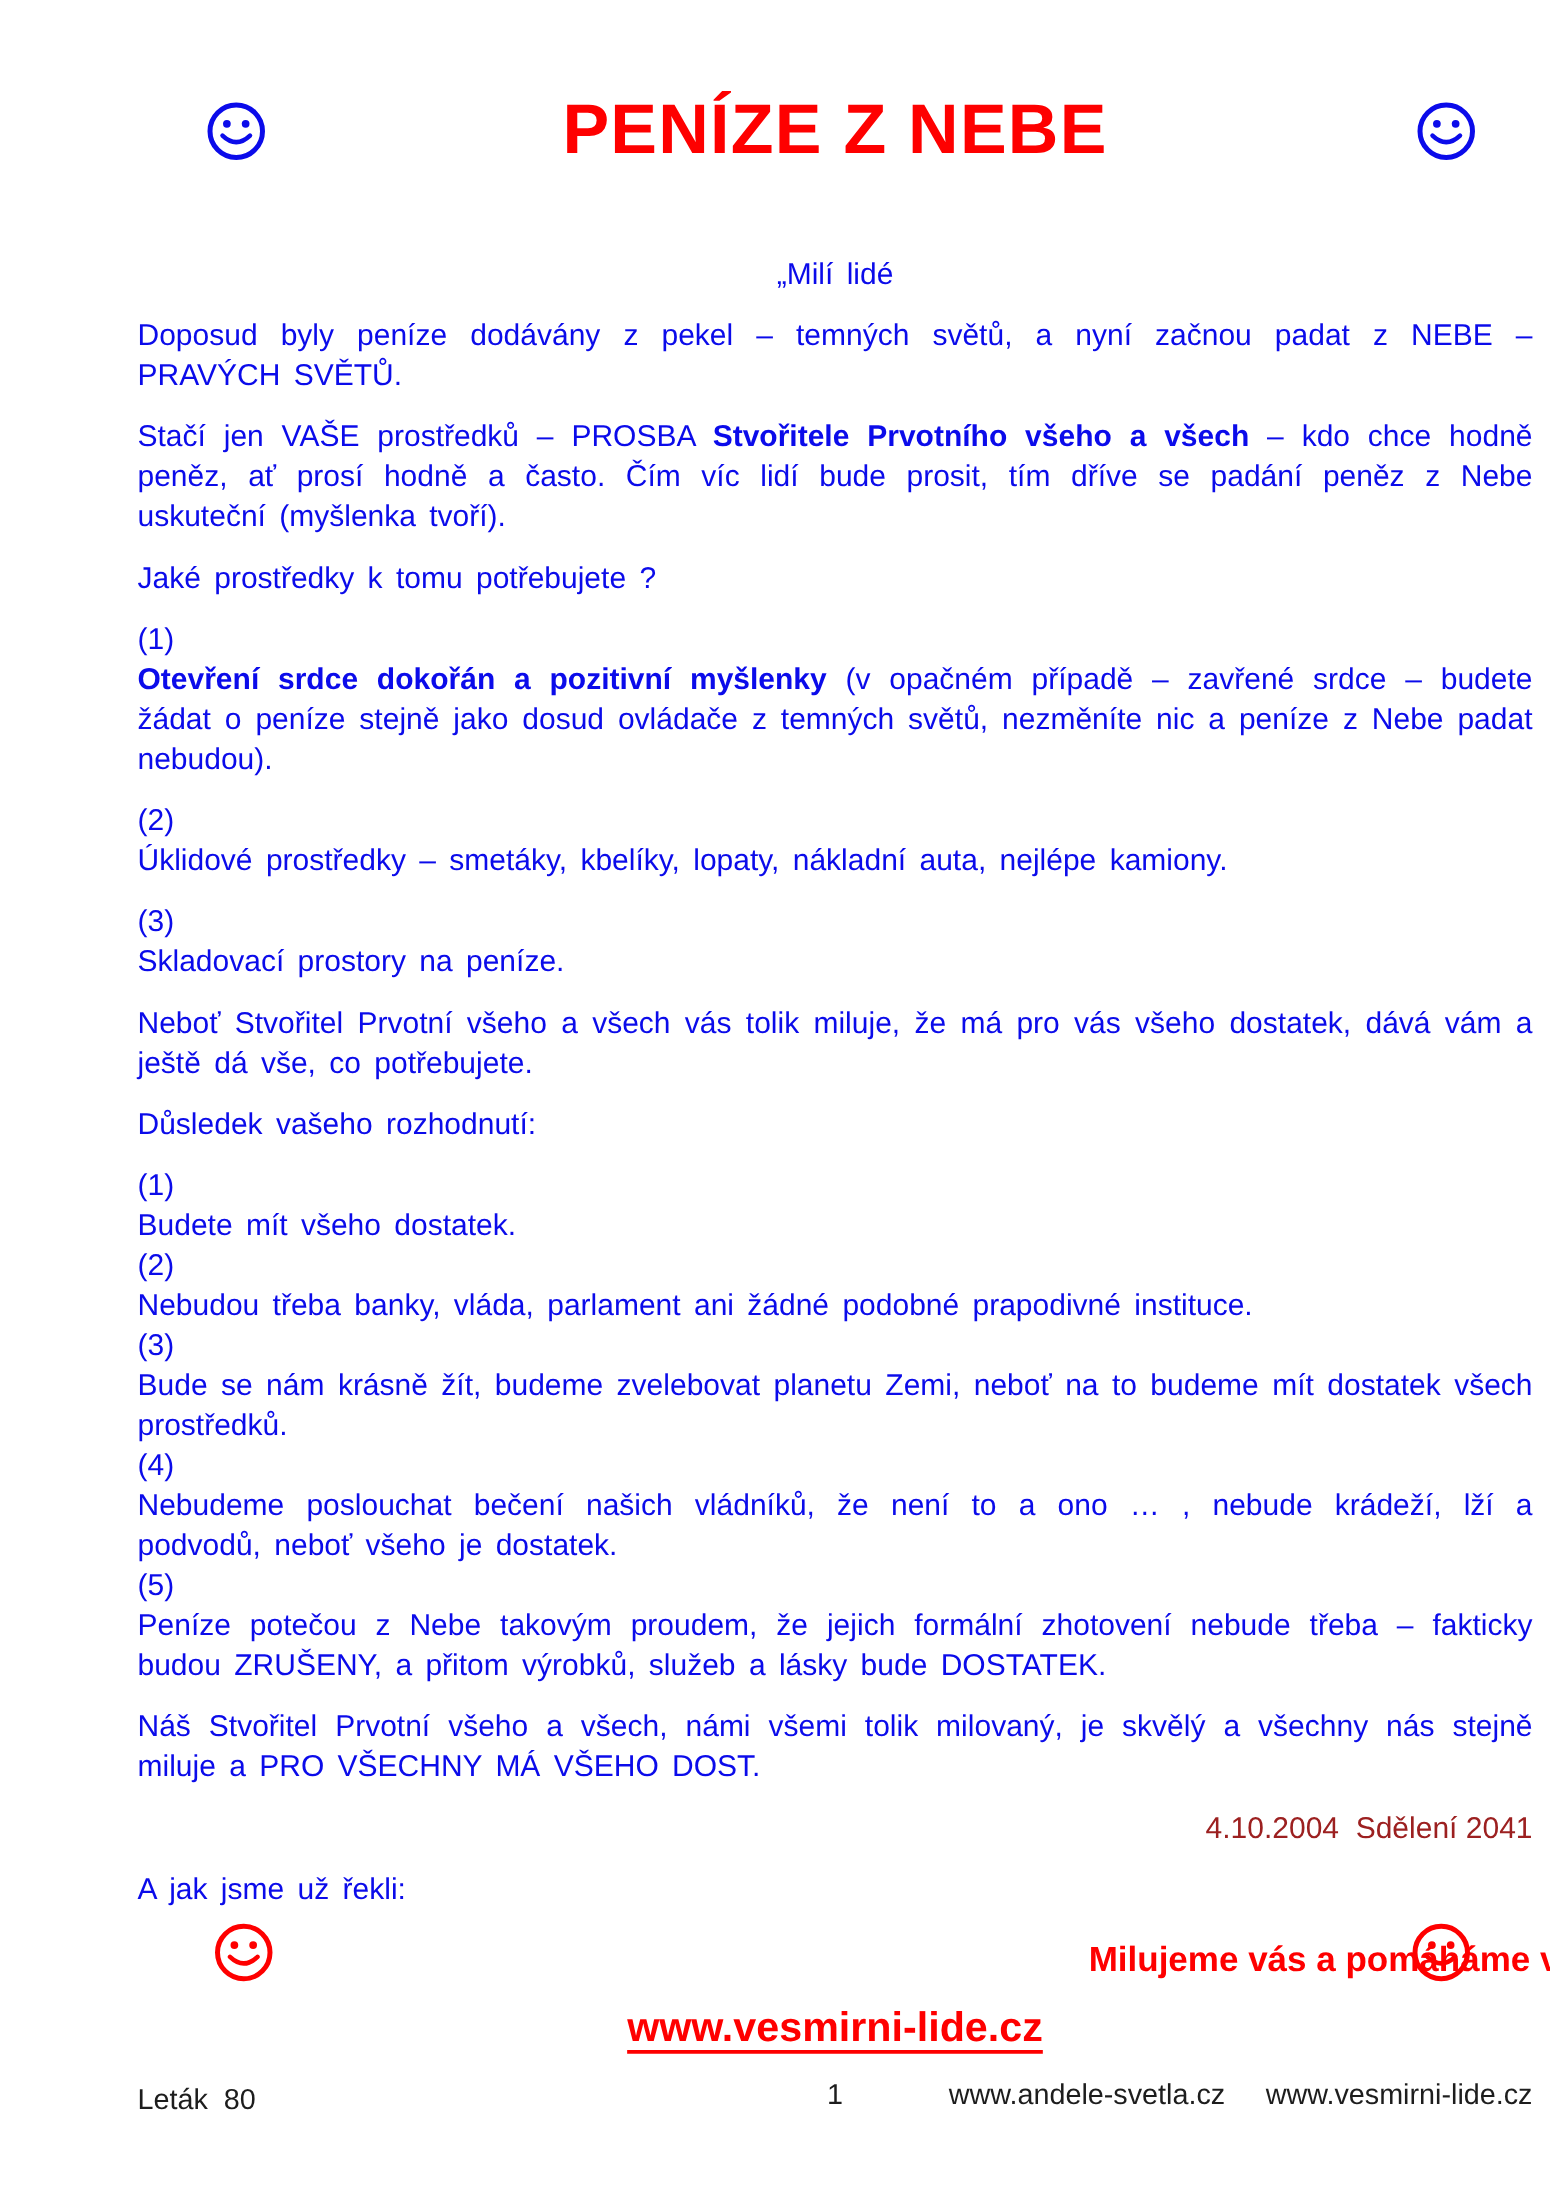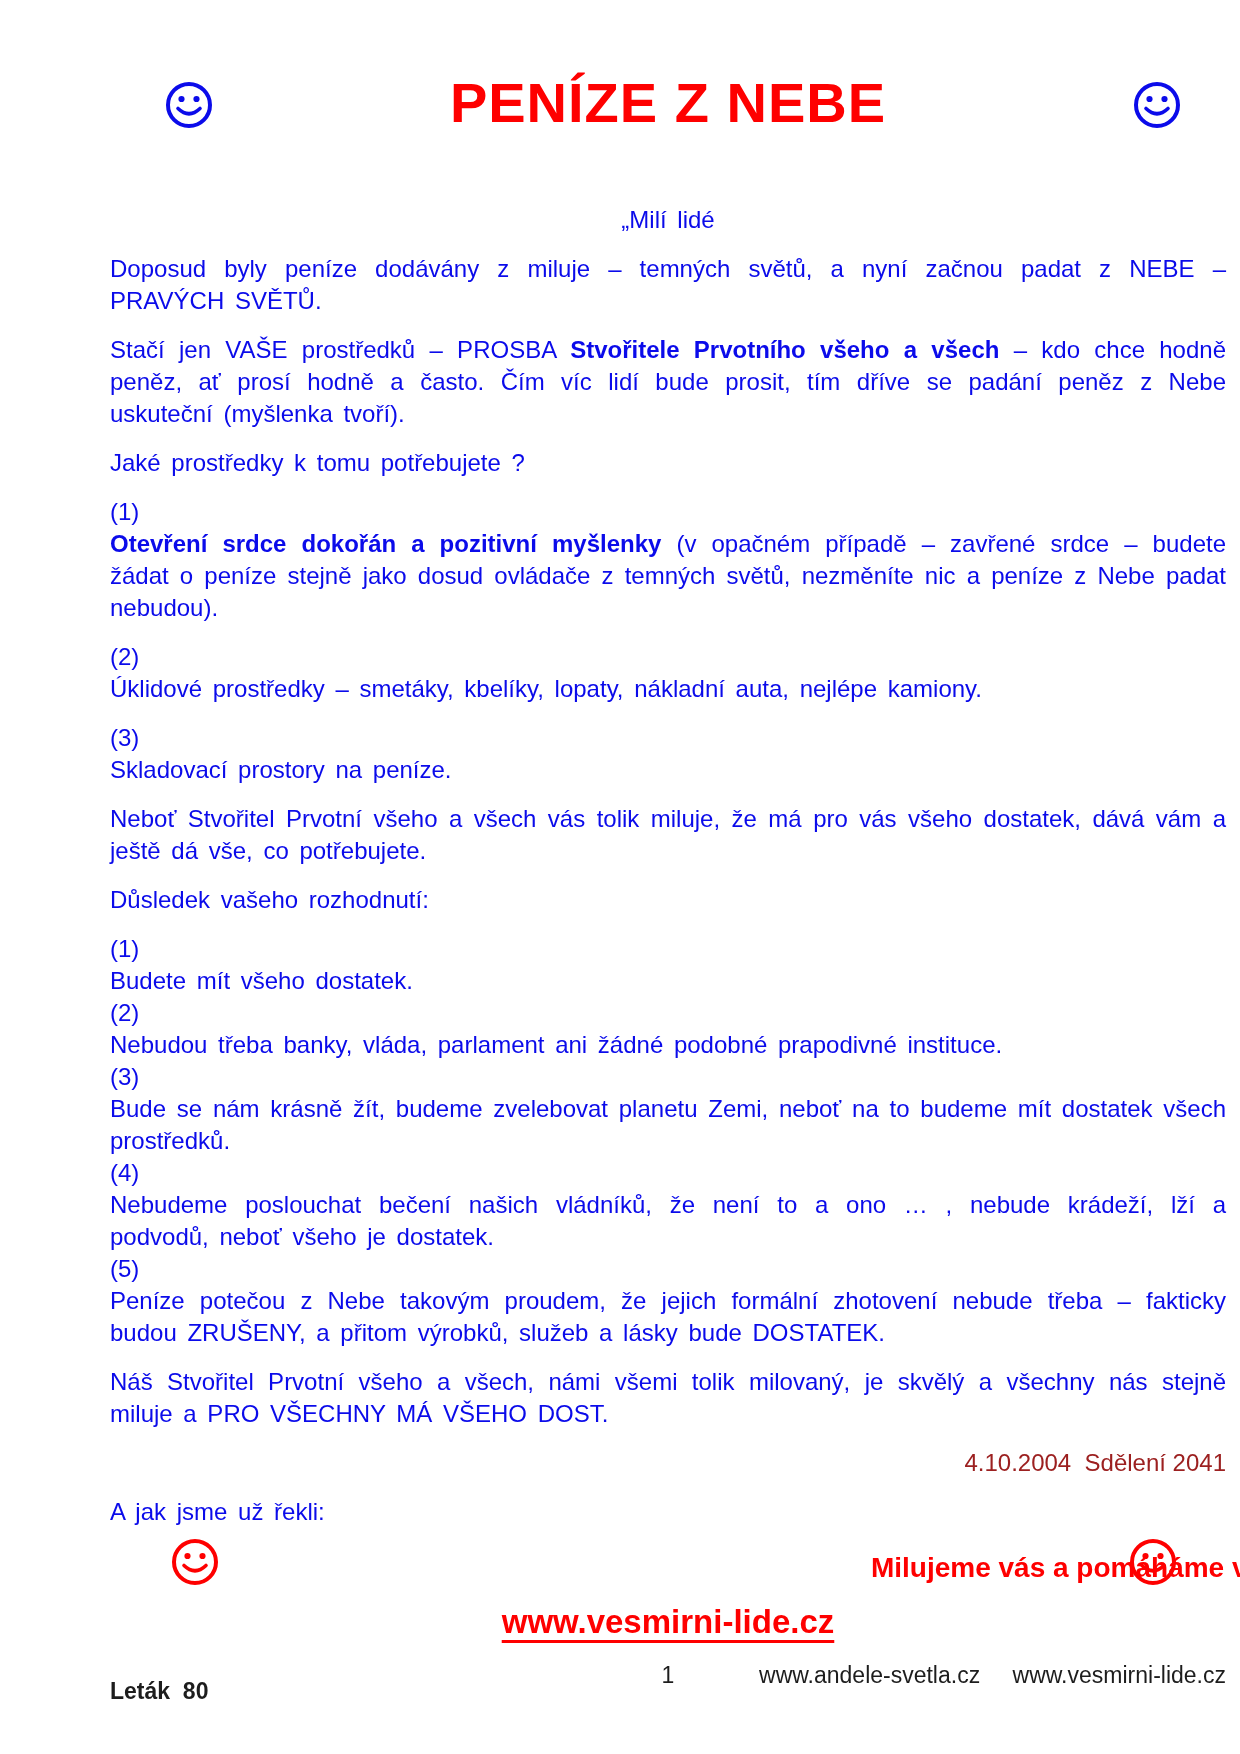--- a/index.html
+++ b/index.html
@@ -49,21 +49,21 @@
   .url-line { position:absolute; top:1602px; left:0; right:0; text-align:center; }
   .url {
     color:#fe0000; font-weight:700; font-size:33px; line-height:40px;
     text-decoration:underline; text-decoration-thickness:3px; text-underline-offset:7px;
     cursor:pointer;
   }
   .footer {
     position:absolute; top:1660px; left:62px; right:62px; height:30px;
     font-size:23px; line-height:30px; color:#1d1d1d;
   }
-  .footer-left { position:absolute; left:0; top:16px; white-space:pre;font-weight:bold; }
+  .footer-left { position:absolute; left:0; top:4px; white-space:pre; }
   .footer-page { position:absolute; left:50%; top:0; transform:translateX(-50%); }
   .footer-sites { position:absolute; right:0; top:0; }
   .footer-site2 { margin-left:26px; }
 </style>
 </head>
 <body>
 
 <div class="page">
 
   <div class="masthead">
@@ -83,21 +83,21 @@
         <circle cx="32.5" cy="19" r="3.1" fill="currentColor"></circle>
         <path d="M14 28.5 Q25 39 36 28.5" fill="none" stroke="currentColor" stroke-width="3.6" stroke-linecap="round"></path>
       </svg>
     </span>
   </div>
 
   <div class="bodycopy">
 
     <div class="salutation">„Milí lidé</div>
 
-    <p class="para">Doposud byly peníze dodávány z miluje – temných světů, a nyní začnou padat z NEBE – PRAVÝCH SVĚTŮ.</p>
+    <p class="para">Doposud byly peníze dodávány z pekel – temných světů, a nyní začnou padat z NEBE – PRAVÝCH SVĚTŮ.</p>
 
     <p class="para"><span>Stačí jen VAŠE prostředků – PROSBA </span><b>Stvořitele Prvotního všeho a všech</b><span> – kdo chce hodně peněz, ať prosí hodně a často. Čím víc lidí bude prosit, tím dříve se padání peněz z Nebe uskuteční (myšlenka tvoří).</span></p>
 
 
     <p class="para">Jaké prostředky k tomu potřebujete ?</p>
 
     <div class="para">
       <div class="list-item-num">(1)</div>
       <div class="list-item-text"><b>Otevření srdce dokořán a pozitivní myšlenky</b><span> (v opačném případě – zavřené srdce – budete žádat o peníze stejně jako dosud ovládače z temných světů, nezměníte nic a peníze z Nebe padat nebudou).</span></div>
     </div>

